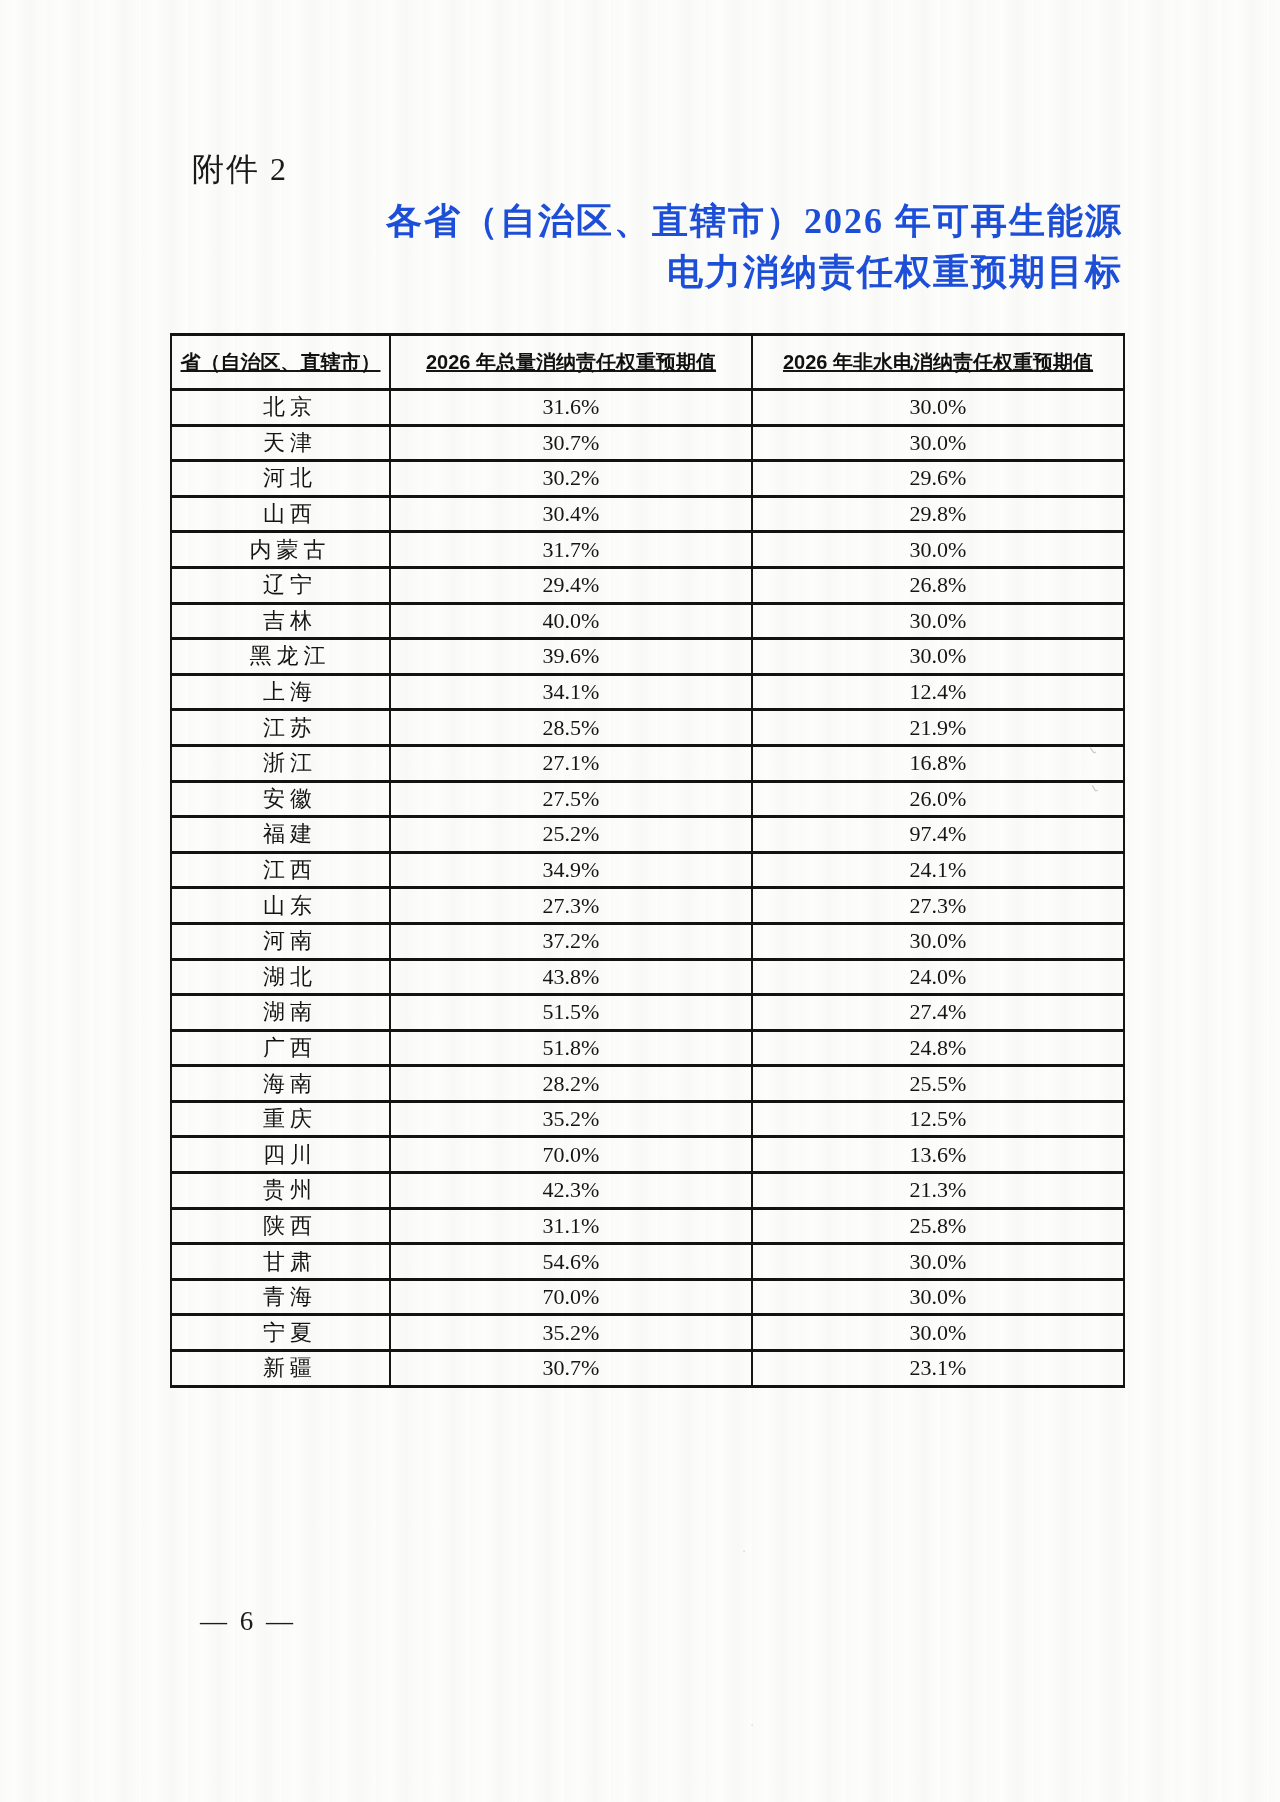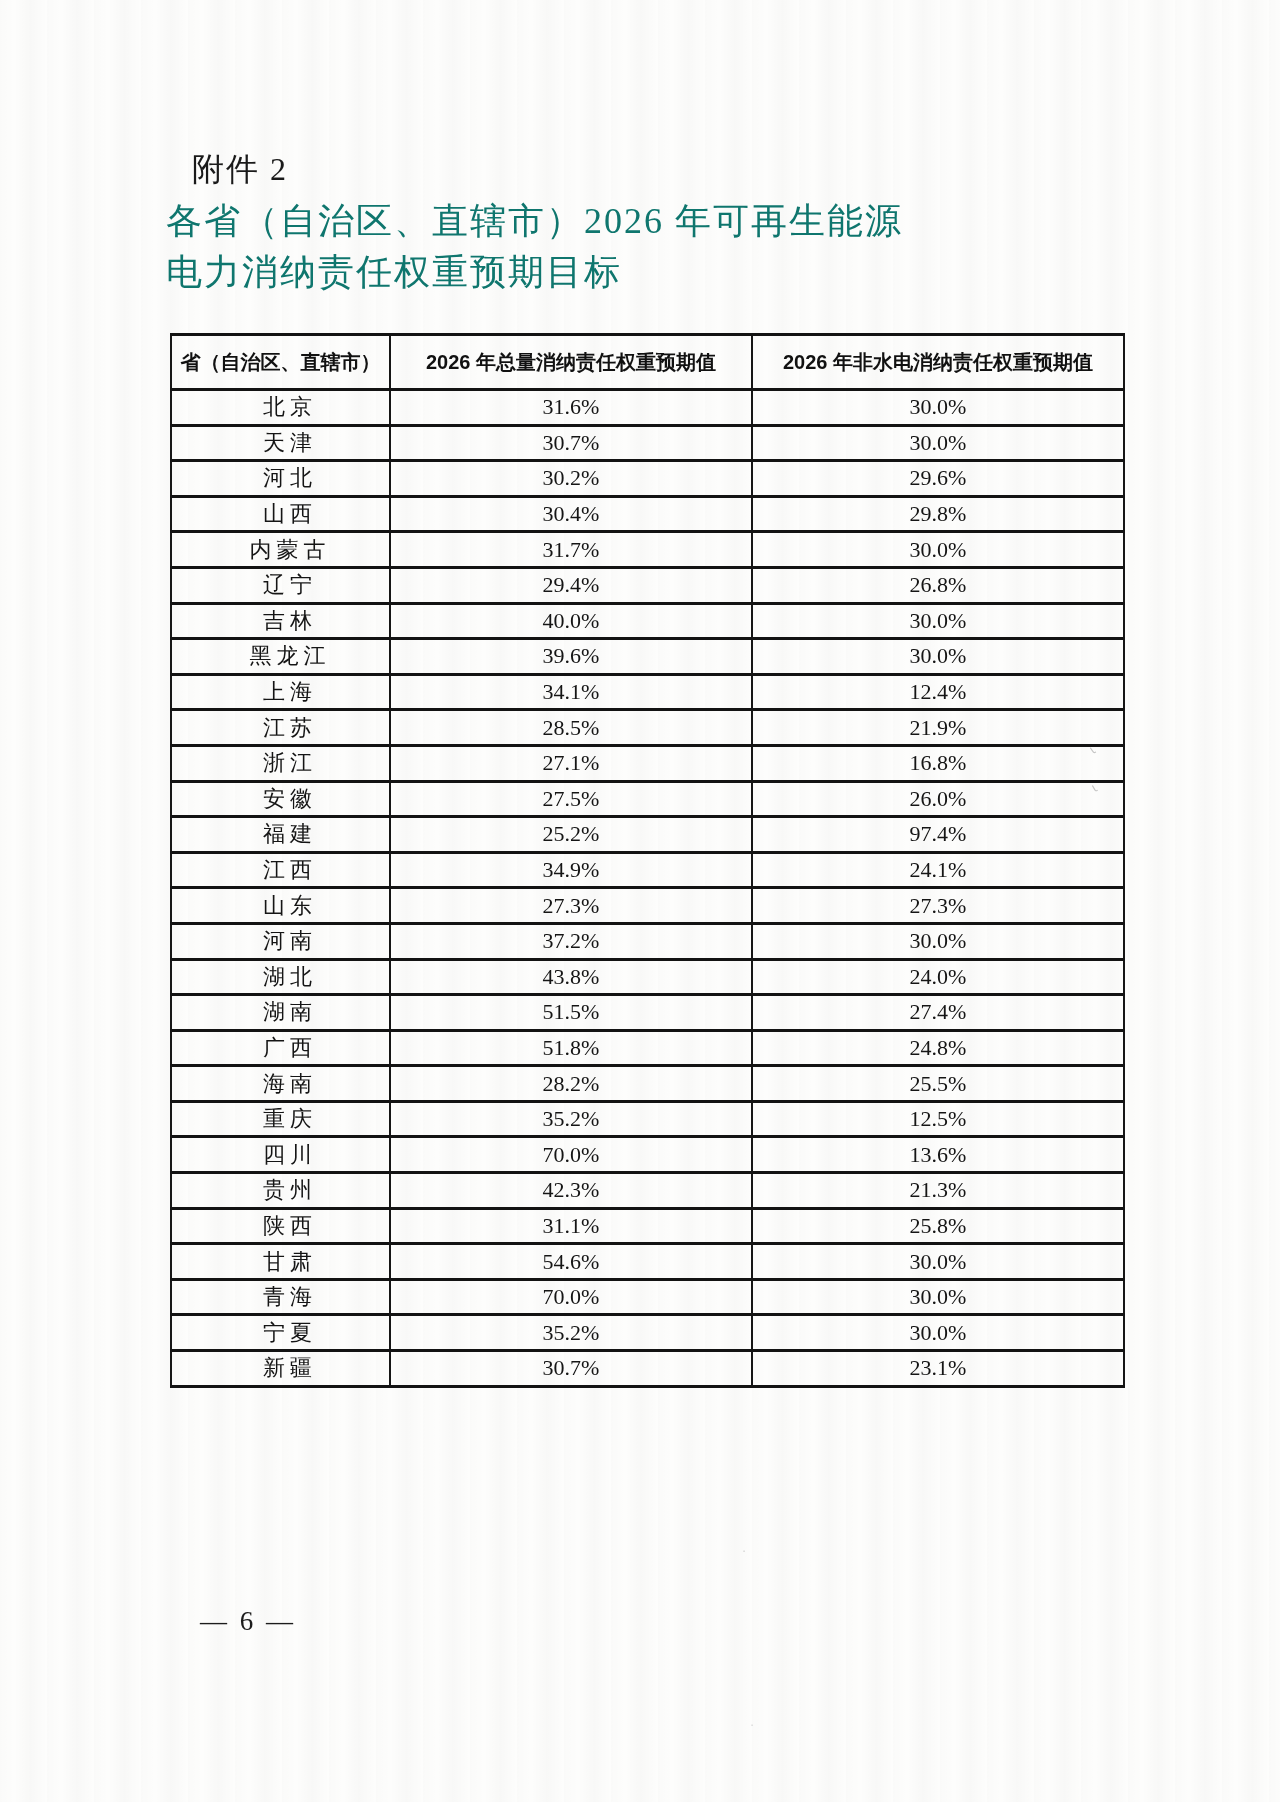--- a/index.html
+++ b/index.html
@@ -27,23 +27,23 @@
     font-size: 32px;
     letter-spacing: 2px;
     color: #1a1a1a;
   }
 
   .title-block {
     position: absolute;
     left: 166px;
     top: 196px;
     width: 957px;
-    text-align: left;
-    font-weight: normal;
-    color: #0f766e;
+    text-align: right;
+    font-weight: bold;
+    color: #1d4ed8;
   }
   .title-line {
     font-size: 36px;
     line-height: 51px;
     letter-spacing: 2px;
   }
 
   table.weights-table {
     position: absolute;
     left: 170px;
@@ -58,21 +58,21 @@
     border-left: 2px solid #161616;
     border-right: 2px solid #161616;
     border-top: 3px solid #131313;
     border-bottom: 3px solid #131313;
     text-align: center;
     vertical-align: middle;
     padding: 0;
     overflow: hidden;
     white-space: nowrap;
   }
-  .weights-table thead tr { height: 55px; }
+  .weights-table thead tr { height: 55px; text-decoration: underline; }
   .weights-table tbody tr { height: 35.6px; }
 
   .weights-table th {
     font-family: "Liberation Sans", "DejaVu Sans", sans-serif;
     font-weight: 600;
     font-size: 20px;
     color: #111;
   }
   .weights-table col.col-province { width: 219px; }
   .weights-table col.col-total    { width: 362px; }

